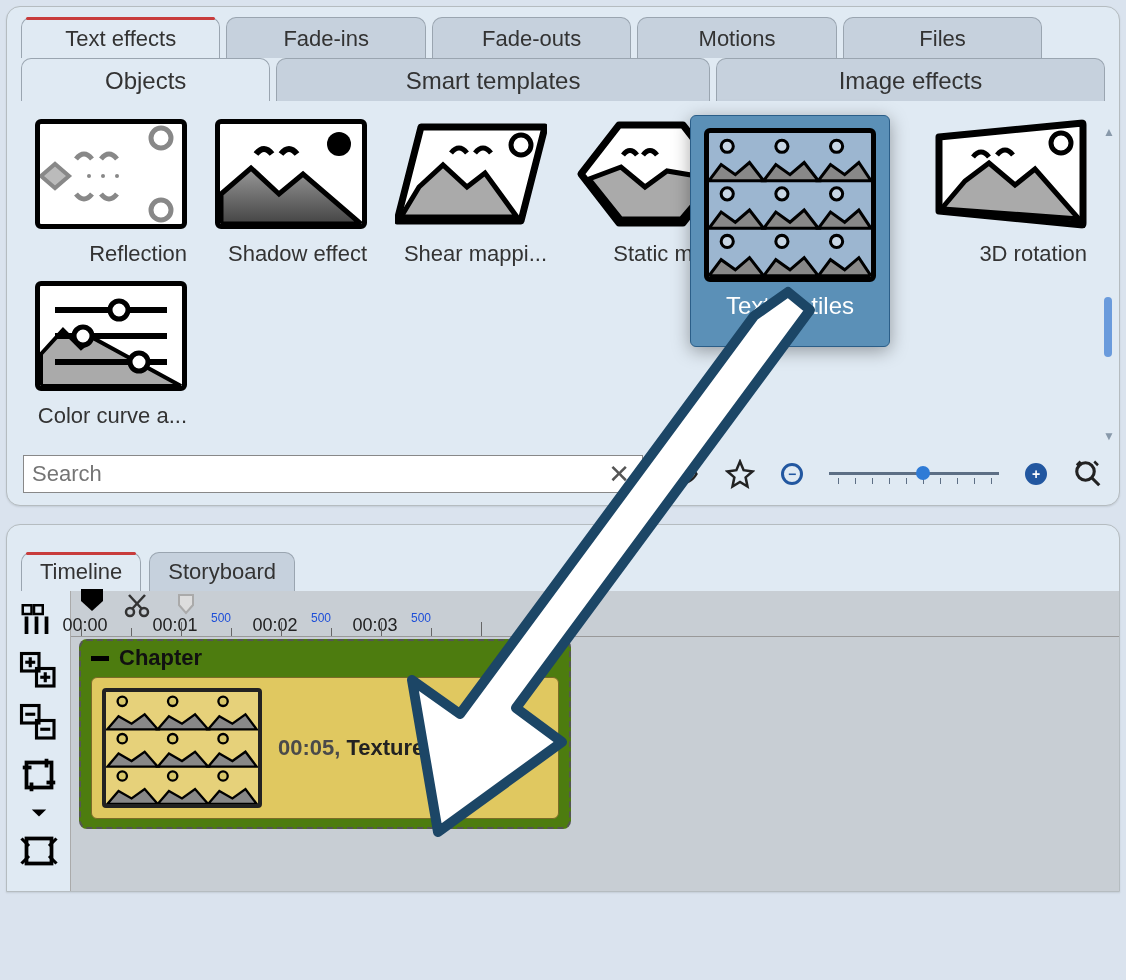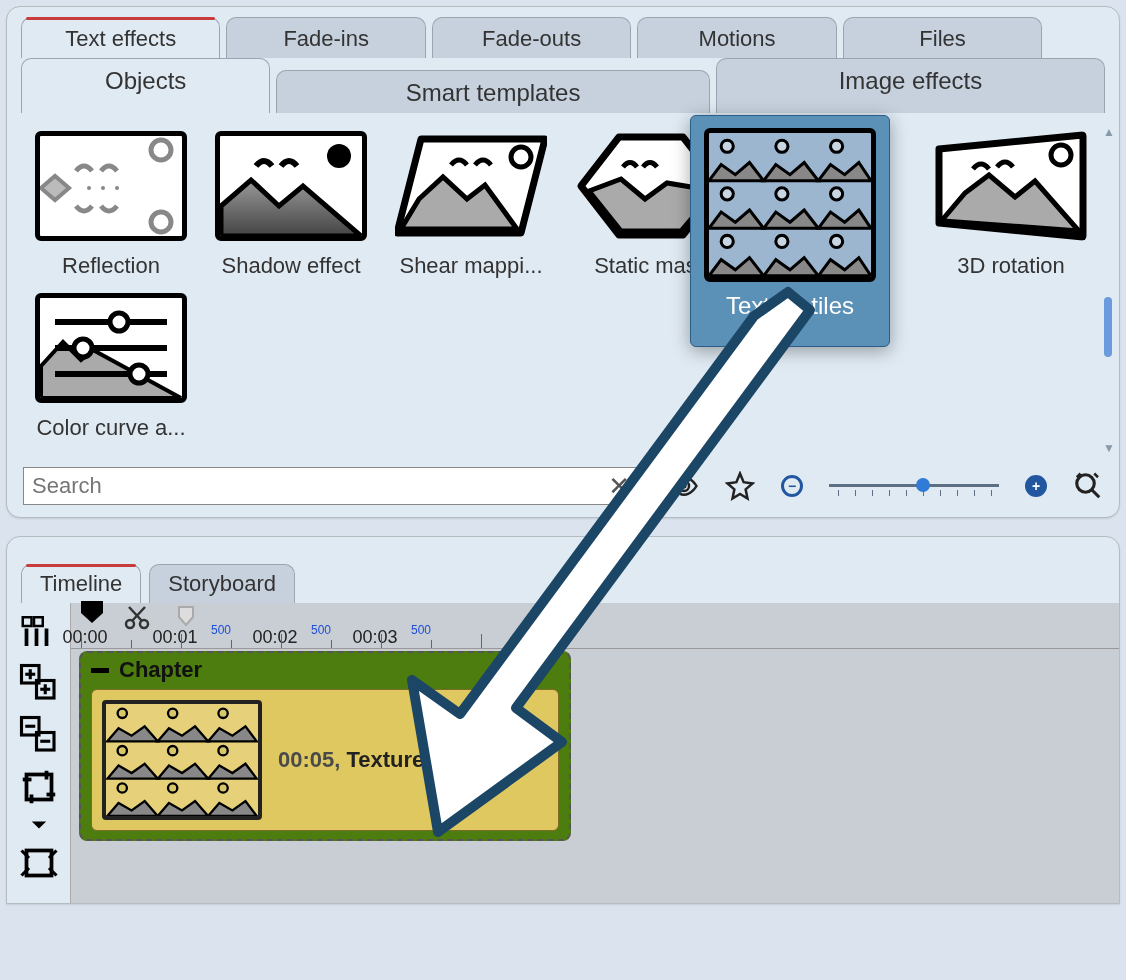--- a/index.html
+++ b/index.html
@@ -50,33 +50,33 @@
     position: absolute;
     left: 4px; right: 4px; top: -1px;
     height: 3px;
     background: #c83c3c;
     border-radius: 2px;
   }
   .tabs-row1 .tab { flex: 0 0 auto; width: 18.4%; }
   .tabs-row2 { padding-top: 0; }
   .tabs-row2 .tab { font-size: 24px; }
   .obj-tab { width: 23%; flex: 0 0 auto; }
-  .smart-tab { width: 40%; flex: 0 0 auto; margin-top: 12px; }
+  .smart-tab { width: 40%; flex: 0 0 auto; }
   .img-tab { flex: 1; }
 
   .gallery {
     display: flex;
     flex-wrap: wrap;
     gap: 4px 20px;
     padding: 18px 24px 10px 24px;
     position: relative;
   }
   .gallery-item {
     width: 160px;
-    text-align: center;
+    text-align: right;
     color: #333;
     font-size: 22px;
     cursor: pointer;
   }
   .thumb {
     width: 152px;
     height: 110px;
     margin: 0 auto 12px auto;
     border: 5px solid #000;
     background: #fff;

